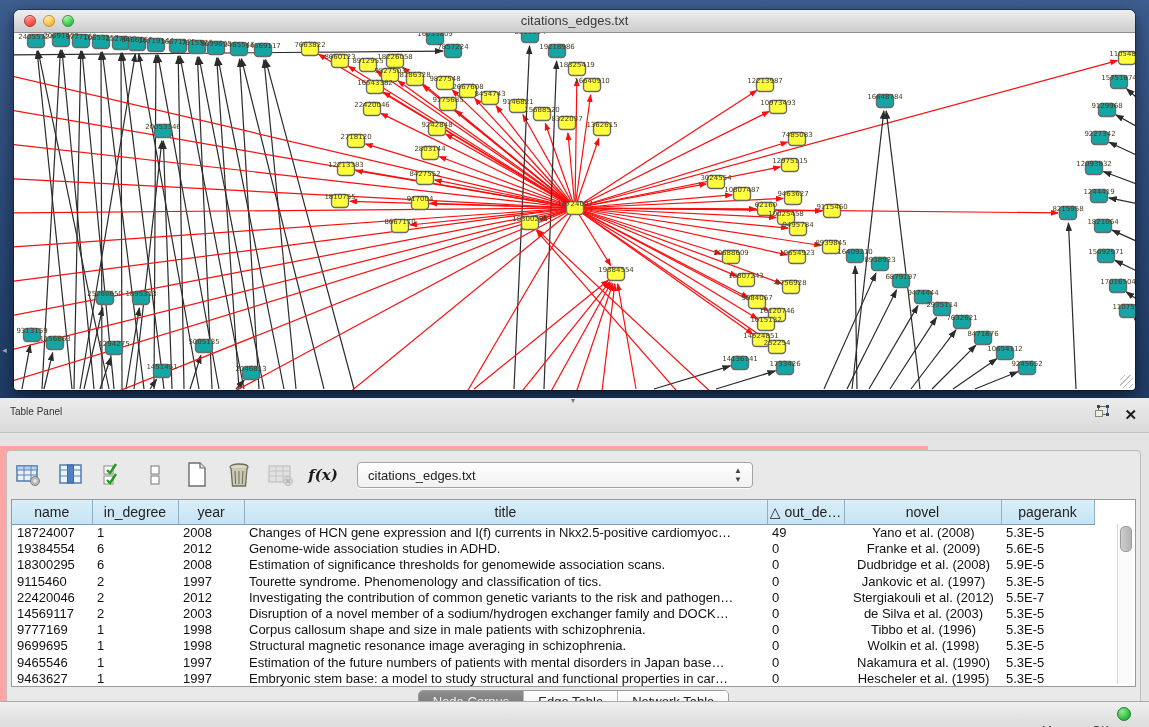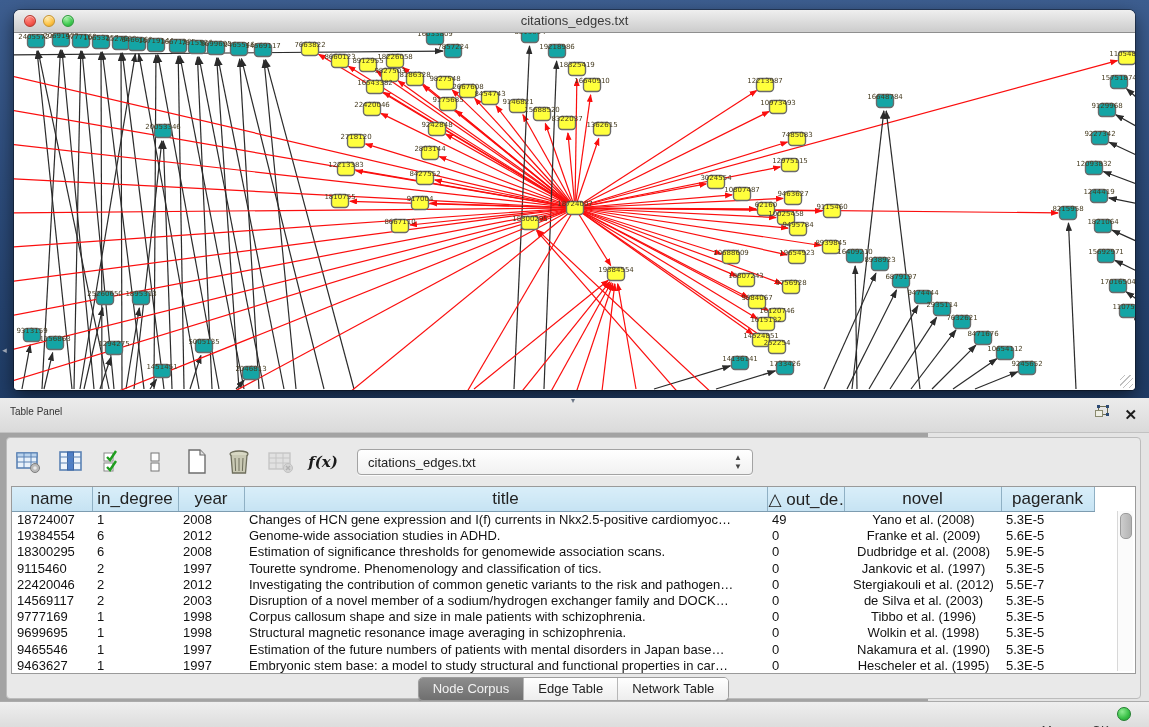--- a/index.html
+++ b/index.html
@@ -25,37 +25,37 @@
   .light.green{background:radial-gradient(circle at 35% 30%,#9ff0a0,#3cc94e 60%,#25a037);border:1px solid #2d9a3a;box-sizing:border-box;}
   .canvas{position:relative;width:1121px;height:357px;background:#fff;overflow:hidden;border-radius:0 0 4px 4px;}
   .grip{position:absolute;right:2px;bottom:2px;width:13px;height:13px;
         background:repeating-linear-gradient(135deg,transparent 0 3px,#c0c0c0 3px 4px);}
   
   .tp-header{position:absolute;left:0;top:398px;width:1149px;height:34px;
              background:linear-gradient(180deg,#ececec,#dadada);border-bottom:1px solid #c2c2c2;}
   .tp-header .tp-title{position:absolute;left:10px;top:8px;font-size:10px;color:#333;}
   .tp-header .hdr-icons{position:absolute;right:12px;top:7px;display:flex;gap:14px;align-items:center;}
   .splitter-knob{position:absolute;left:566px;top:0px;width:14px;height:6px;color:#6b7686;font-size:8px;line-height:5px;text-align:center;}
-  .tp-body{position:absolute;left:0;top:433px;width:928px;height:268px;background:#a3a3a3;}
+  .tp-body{position:absolute;left:0;top:446px;width:928px;height:268px;background:#fca5a5;}
   .tp-box{position:absolute;left:6px;top:4px;width:1135px;height:262px;background:#e9e9e9;
           border:1px solid #bcbcbc;border-radius:4px;box-sizing:border-box;}
   .toolbar{position:absolute;left:8px;top:8px;height:32px;display:flex;align-items:center;gap:14px;}
   .tbtn{width:28px;height:28px;display:flex;align-items:center;justify-content:center;}
   .combo{margin-left:6px;width:394px;height:24px;border:1px solid #a3a3a3;border-radius:4px;
          background:linear-gradient(180deg,#ffffff,#f1f1f1);box-shadow:0 1px 0 rgba(255,255,255,.8);
          display:flex;align-items:center;position:relative;}
   .combo .combo-text{font-size:13px;color:#222;padding-left:10px;flex:1;overflow:hidden;white-space:nowrap;}
   .combo .stepper{width:20px;text-align:center;font-size:8px;color:#444;line-height:9px;padding-right:4px;}
   
   .tablebox{position:absolute;left:4px;top:48px;width:1125px;height:188px;background:#fff;
             border:1px solid #9a9a9a;box-sizing:border-box;overflow:hidden;}
   table.dt{border-collapse:collapse;table-layout:fixed;width:1082px;font-size:13px;color:#111;}
   table.dt th{height:22px;background:linear-gradient(180deg,#d9eef9,#c6e3f3);
               border-right:1px solid #8fb0c4;border-bottom:1px solid #7d9cb0;
-              font-weight:normal;font-size:17px;color:#222;text-align:center;overflow:hidden;white-space:nowrap;}
+              font-weight:normal;font-size:14px;color:#222;text-align:center;overflow:hidden;white-space:nowrap;}
   table.dt td{height:16px;padding:0 3px 0 5px;overflow:hidden;white-space:nowrap;text-overflow:clip;line-height:16.2px;}
   table.dt td.center{text-align:center;}
   .vscroll{position:absolute;right:2px;top:24px;width:15px;height:160px;border-left:1px solid #d8d8d8;background:#fbfbfb;}
   .vthumb{position:absolute;left:2px;top:2px;width:10px;height:24px;border-radius:5px;
           background:linear-gradient(90deg,#cdcdcd,#b3b3b3);border:1px solid #9c9c9c;}
   
   .tabs{position:absolute;left:0;right:0;top:239px;display:flex;justify-content:center;}
   .seg{display:flex;border:1px solid #9d9d9d;border-radius:5px;overflow:hidden;
        box-shadow:0 1px 1px rgba(0,0,0,.15);}
   .seg .tab{height:22px;line-height:22px;padding:0 14px;font-size:13px;color:#222;

